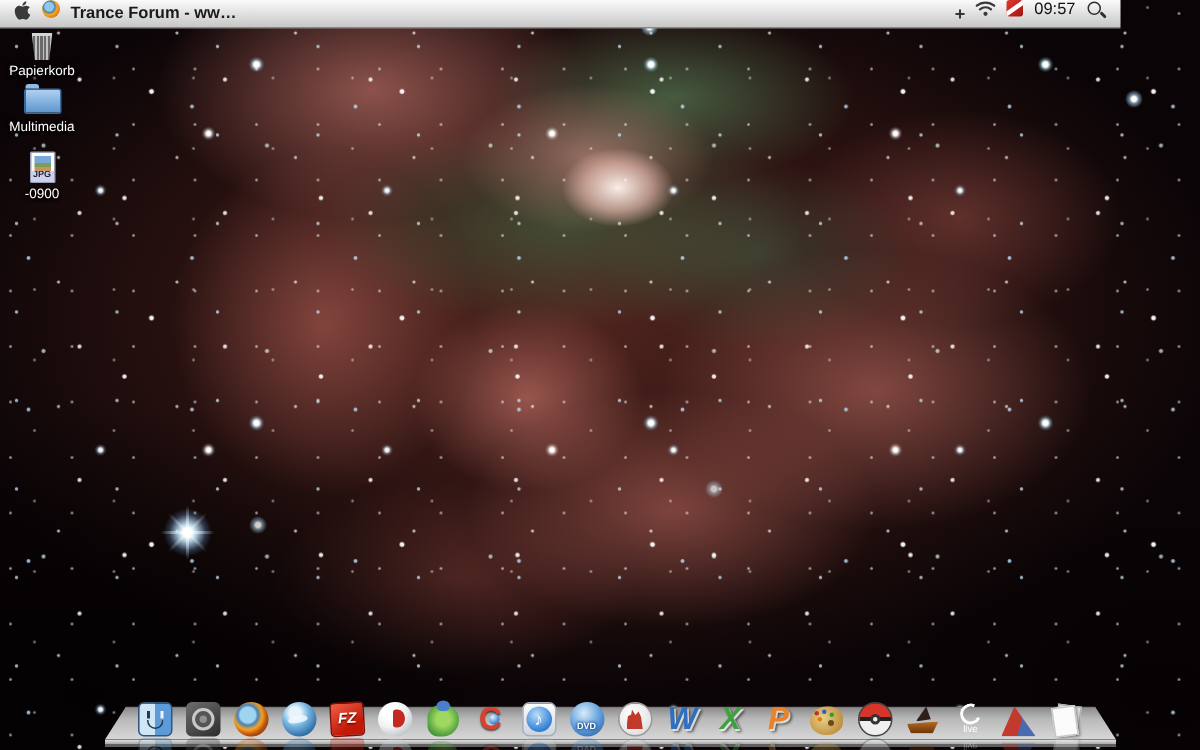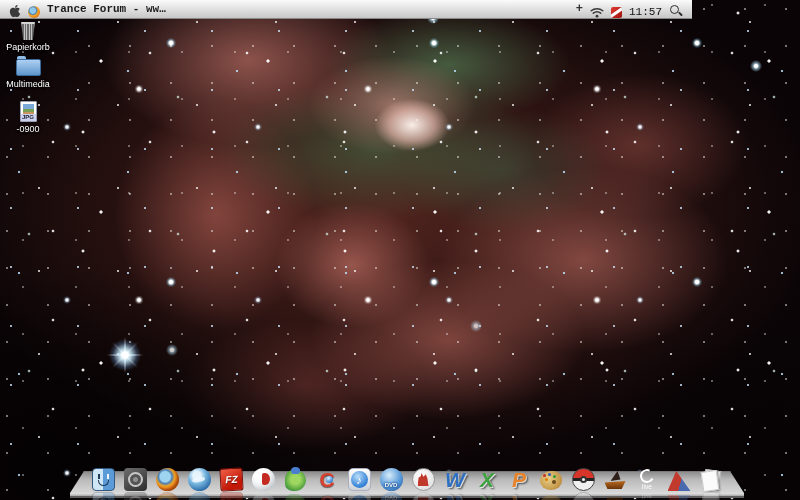--- a/index.html
+++ b/index.html
@@ -43,23 +43,23 @@
   .big-star .core{position:absolute;inset:0;background:radial-gradient(circle,#fff 0 3px,rgba(205,238,255,.85) 6px,rgba(120,185,255,.25) 12px,transparent 16px);}
   .big-star .spike-h{position:absolute;left:0;top:50%;width:100%;height:2px;margin-top:-1px;
     background:linear-gradient(90deg,transparent,rgba(255,255,255,.95),transparent);}
   .big-star .spike-v{position:absolute;top:0;left:50%;height:100%;width:2px;margin-left:-1px;
     background:linear-gradient(180deg,transparent,rgba(255,255,255,.95),transparent);}
   .big-star .spike-d{position:absolute;inset:0;transform:rotate(45deg);opacity:.6;}
   .mini-glow{position:absolute;width:12px;height:12px;pointer-events:none;
     background:radial-gradient(circle,#fff 0 1.6px,rgba(180,230,255,.6) 3px,transparent 6px);}
 
   
-  .menu-bar{position:absolute;left:0;top:0;width:692px;height:19px;box-sizing:border-box;
+  .menu-bar{position:absolute;left:0;top:0;width:747px;height:19px;box-sizing:border-box;
     background:linear-gradient(#fbfbfb,#dedede 55%,#c7c7c7);border-bottom:1px solid #888;
-    display:flex;align-items:flex-end;gap:7px;padding:0 9px;z-index:30;font-family:Liberation Mono, monospace;}
+    display:flex;align-items:flex-start;gap:7px;padding:0 9px;z-index:30;}
   .menu-bar .title{font-size:11px;font-weight:bold;color:#1a1a1a;line-height:18px;}
   .menu-bar .spacer{flex:1;}
   .menu-bar .plus{font-size:12px;font-weight:bold;color:#333;line-height:18px;}
   .menu-bar .time{font-size:11px;color:#111;}
   .apple{display:flex;align-items:center;}
   .mini-firefox{width:12px;height:12px;border-radius:50%;flex:none;
     background:radial-gradient(circle at 40% 38%,#8ec8ea 0 28%,#4a7fb8 36%,#f5a623 50%,#d86a14 80%,#b04e08);}
   .menu-red{width:11px;height:11px;border-radius:2px;position:relative;overflow:hidden;flex:none;
     background:linear-gradient(135deg,#e03a30,#a01510);}
   .menu-red::before{content:"";position:absolute;left:-3px;top:4px;width:17px;height:3px;background:#fff;transform:rotate(-35deg);}
@@ -227,21 +227,21 @@
     <span style="display:flex;align-items:center;">
       <svg width="14" height="11" viewBox="0 0 14 11">
           <g fill="none" stroke="#3a3a3a" stroke-width="1.5" stroke-linecap="round">
             <path d="M1.2 3.8a9 9 0 0 1 11.6 0"></path>
             <path d="M3.3 6.2a6 6 0 0 1 7.4 0"></path>
           </g>
           <circle cx="7" cy="9.2" r="1.4" fill="#3a3a3a"></circle>
         </svg>
     </span>
     <span class="menu-red"></span>
-    <span class="time">11:57</span>
+    <span class="time">09:57</span>
     <span class="spotlight"></span>
   </div>
 
   <div id="desktop-icons">
       <div class="desktop-icon">
         <div class="di-trash"></div>
         <div class="di-label">Papierkorb</div>
       </div>
       <div class="desktop-icon">
         <div class="di-folder"></div>

